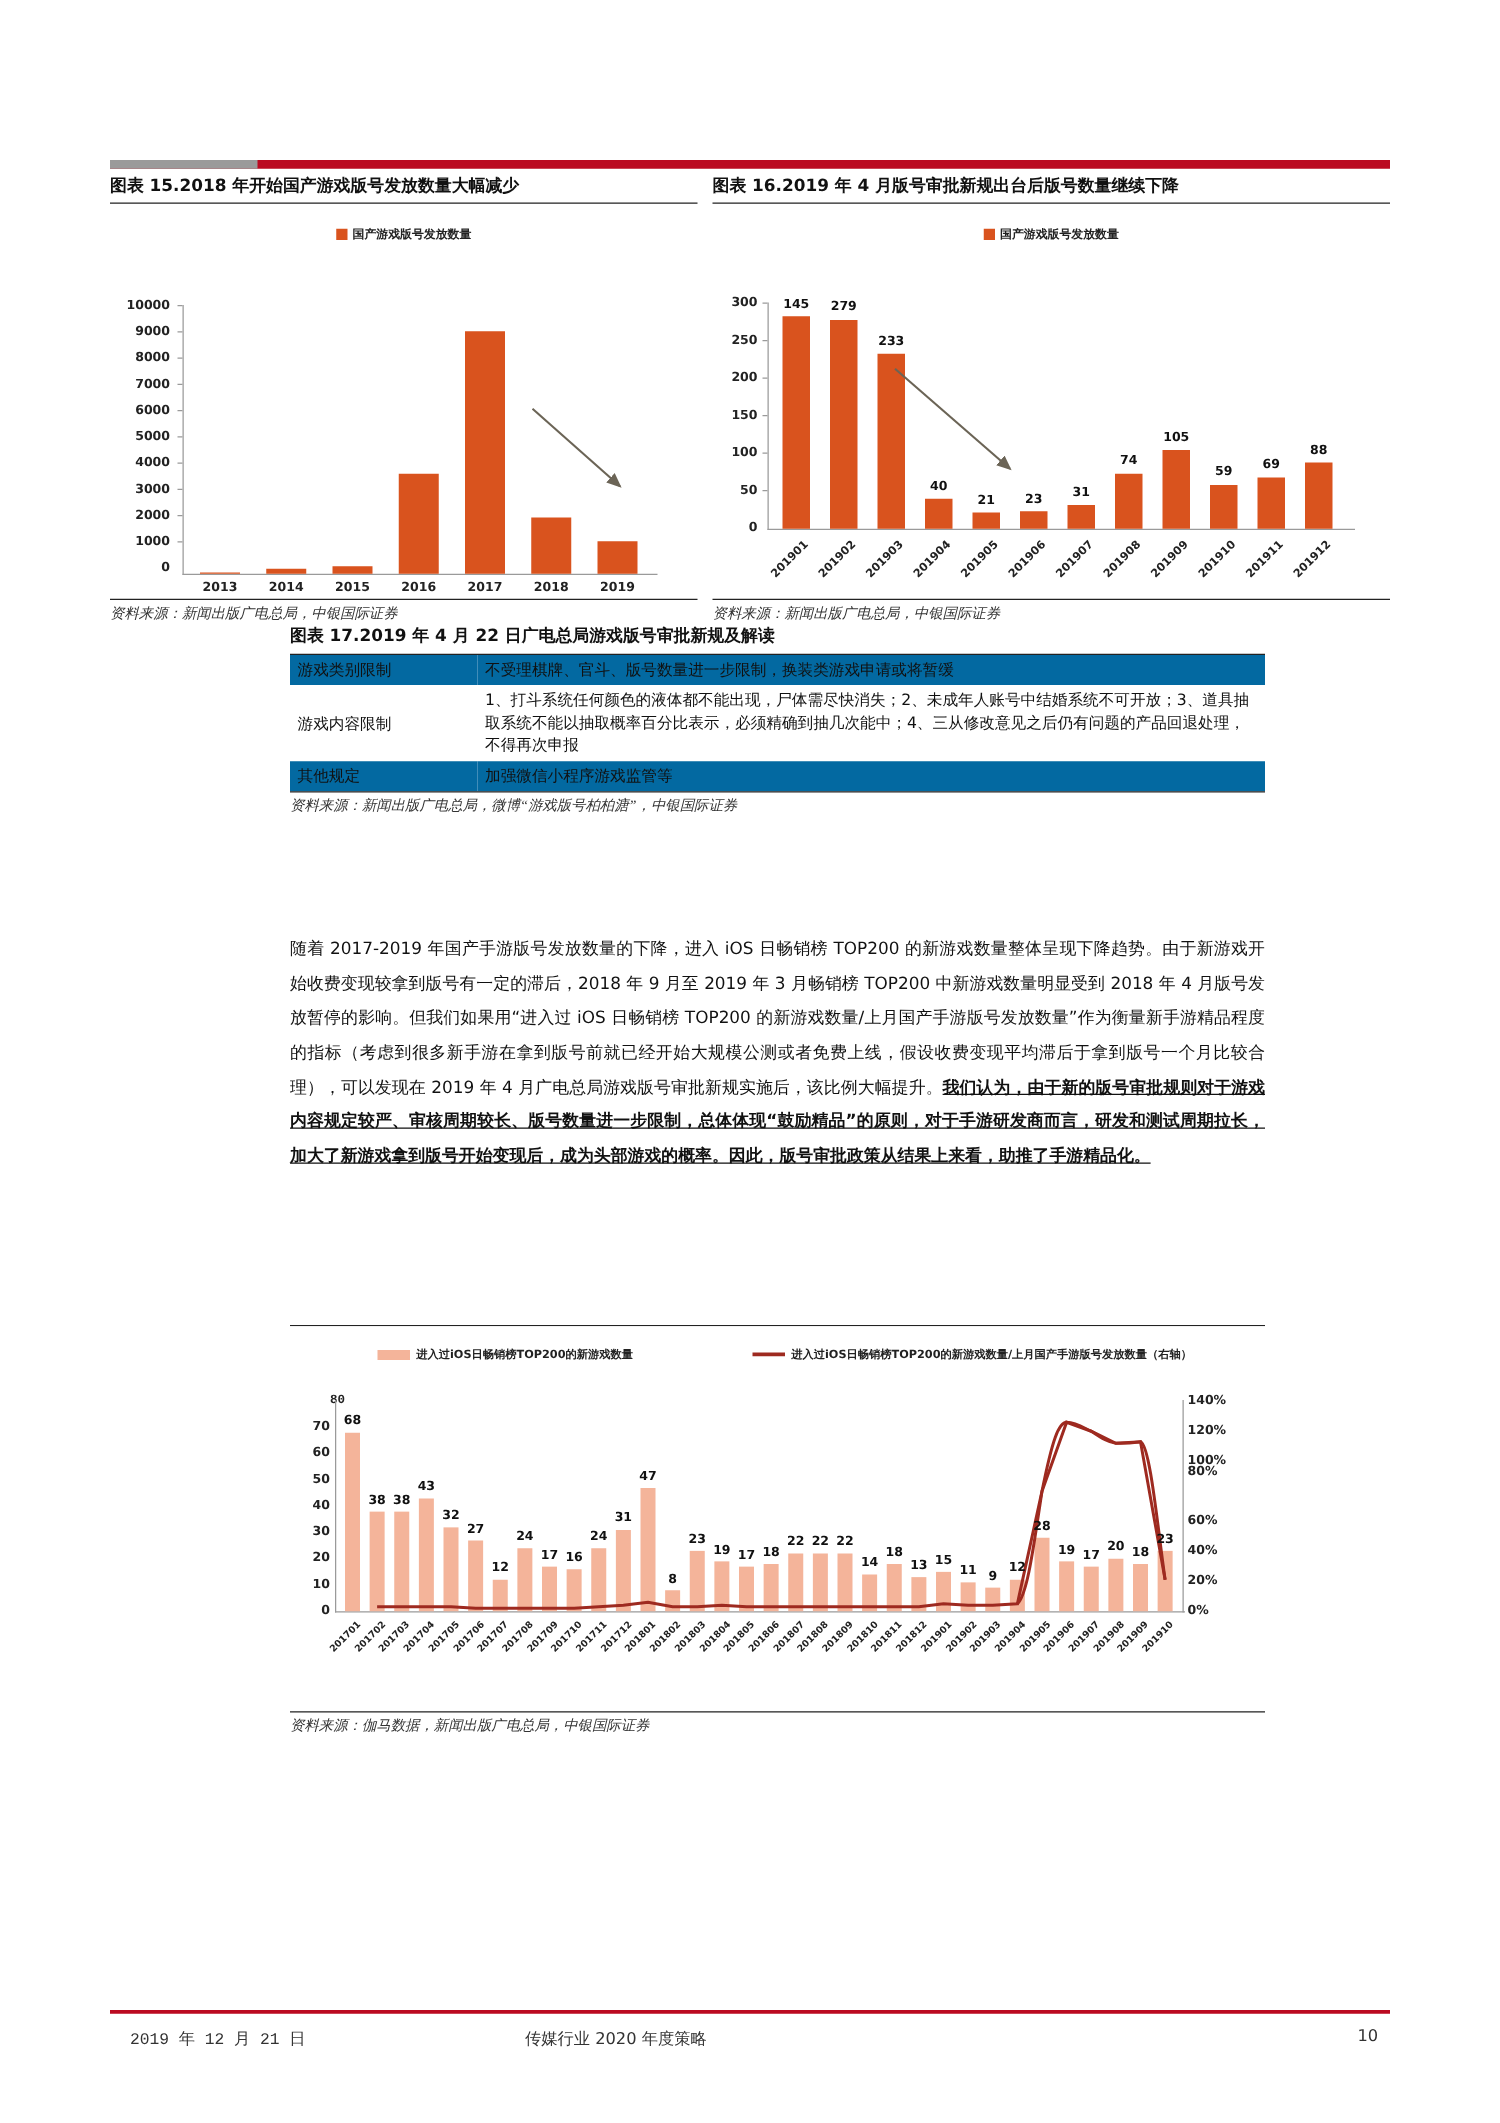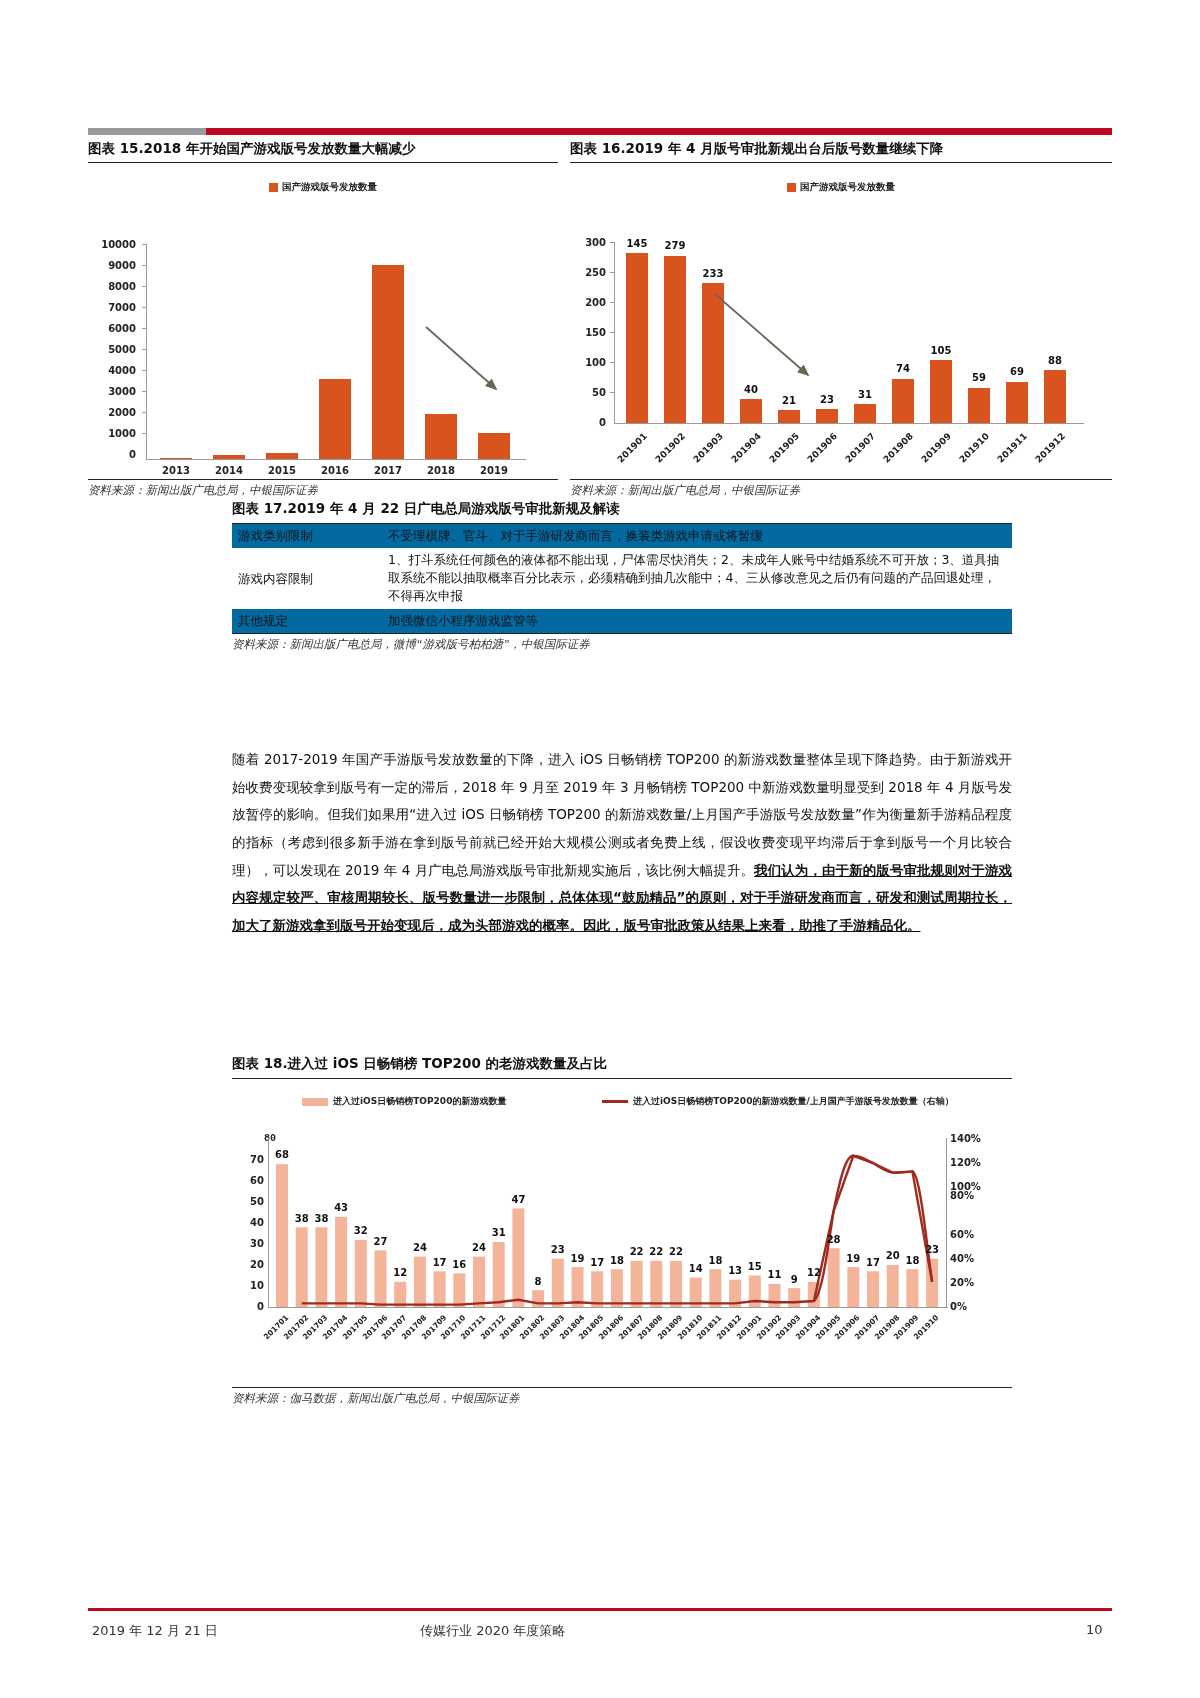--- a/index.html
+++ b/index.html
@@ -269,42 +269,41 @@
   <div class="ex-source">资料来源：新闻出版广电总局，中银国际证券</div>
 </div>
 
 <div class="exhibit" style="left:232px; top:500px; width:780px;">
   <div class="ex-title">图表 17.2019 年 4 月 22 日广电总局游戏版号审批新规及解读</div>
   <div class="ex-rule-top" style="margin-top:5px;"></div>
   <table class="tbl">
     <tbody>
       <tr class="row-pink">
         <td class="k">游戏类别限制</td>
-        <td>不受理棋牌、官斗、对于手游研发商而言，换装类游戏申请或将暂缓</td>
+        <td>不受理棋牌、官斗、版号数量进一步限制，换装类游戏申请或将暂缓</td>
       </tr>
       <tr>
         <td class="k" style="padding-top:22px;">游戏内容限制</td>
         <td>1、打斗系统任何颜色的液体都不能出现，尸体需尽快消失；2、未成年人账号中结婚系统不可开放；3、道具抽取系统不能以抽取概率百分比表示，必须精确到抽几次能中；4、三从修改意见之后仍有问题的产品回退处理，不得再次申报</td>
       </tr>
       <tr class="row-pink">
         <td class="k">其他规定</td>
         <td>加强微信小程序游戏监管等</td>
       </tr>
     </tbody>
   </table>
   <div class="ex-rule-bot"></div>
   <div class="ex-source">资料来源：新闻出版广电总局，微博“游戏版号柏柏溏”，中银国际证券</div>
 </div>
 
 <div class="bodytext" style="left:232px; top:746px; width:780px;">
   <span>随着 2017-2019 年国产手游版号发放数量的下降，进入 iOS 日畅销榜 TOP200 的新游戏数量整体呈现下降趋势。由于新游戏开始收费变现较拿到版号有一定的滞后，2018 年 9 月至 2019 年 3 月畅销榜 TOP200 中新游戏数量明显受到 2018 年 4 月版号发放暂停的影响。但我们如果用“进入过 iOS 日畅销榜 TOP200 的新游戏数量/上月国产手游版号发放数量”作为衡量新手游精品程度的指标（考虑到很多新手游在拿到版号前就已经开始大规模公测或者免费上线，假设收费变现平均滞后于拿到版号一个月比较合理），可以发现在 2019 年 4 月广电总局游戏版号审批新规实施后，该比例大幅提升。</span><b>我们认为，由于新的版号审批规则对于游戏内容规定较严、审核周期较长、版号数量进一步限制，总体体现“鼓励精品”的原则，对于手游研发商而言，研发和测试周期拉长，加大了新游戏拿到版号开始变现后，成为头部游戏的概率。因此，版号审批政策从结果上来看，助推了手游精品化。</b>
 </div>
 
 <div class="exhibit" style="left:232px; top:1055px; width:780px;">
-  <div class="ex-title">图表 18.进入过 iOS 日畅销榜 TOP200 的老游戏数量及占比</div>
   <div class="ex-rule-top" style="margin-top:5px;"></div>
 
   <div class="chart-box" style="height:300px;">
 
     <div style="position:absolute; left:70px; top:16px; display:flex; align-items:center; gap:5px;">
       <span style="width:26px;height:8px;background:#f4b49a;display:inline-block;"></span>
       <span style="font-family:'DejaVu Sans',sans-serif;font-size:9px;font-weight:bold;color:#222;">进入过iOS日畅销榜TOP200的新游戏数量</span>
     </div>
     <div style="position:absolute; left:370px; top:16px; display:flex; align-items:center; gap:5px;">
       <span style="width:26px;height:3px;background:#9e2a20;display:inline-block;"></span>
@@ -457,15 +456,15 @@
     <div class="xcat-rot" style="left:616.7px;top:234px; width:46px; font-size:7.5px; text-align:right;">201908</div>
     <div class="xcat-rot" style="left:636.4px;top:234px; width:46px; font-size:7.5px; text-align:right;">201909</div>
     <div class="xcat-rot" style="left:656.1px;top:234px; width:46px; font-size:7.5px; text-align:right;">201910</div>
   </div>
 
   <div class="ex-rule-bot" style="margin-top:8px;"></div>
   <div class="ex-source">资料来源：伽马数据，新闻出版广电总局，中银国际证券</div>
 </div>
 
 <div class="footer-rule"></div>
-<div class="footer-txt" style="left:92px;">2019 年 12 月 21 日</div>
+<div class="footer-txt" style="left:104px;font-family:Liberation Mono, monospace;">2019 年 12 月 21 日</div>
 <div class="footer-txt" style="left:420px;">传媒行业 2020 年度策略</div>
 <div class="footer-txt" style="left:1086px;">10</div>
 
 </body></html>

